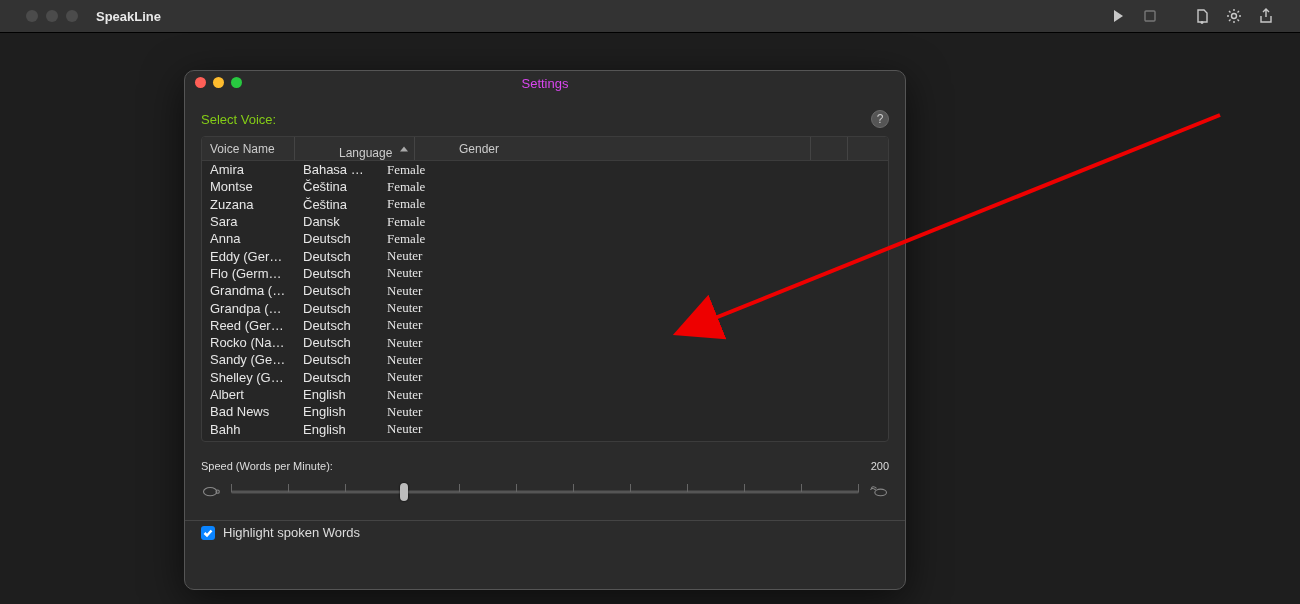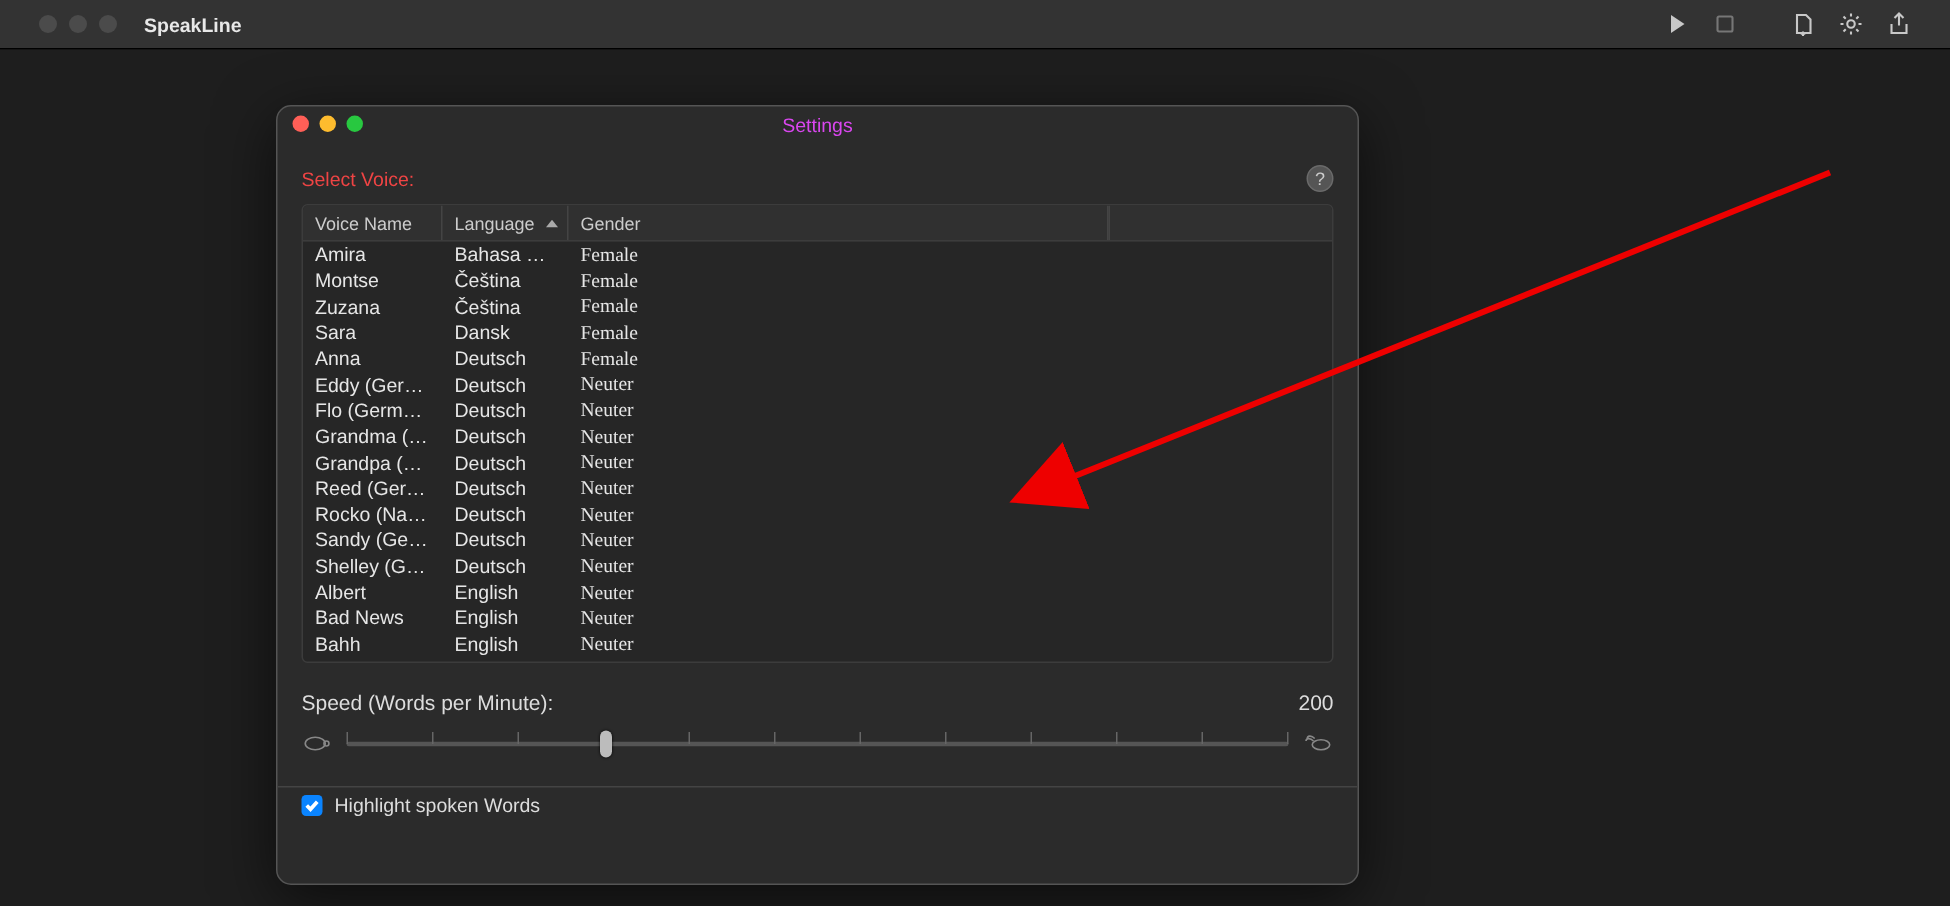--- a/index.html
+++ b/index.html
@@ -52,21 +52,21 @@
     position: relative;
   }
   .win-traffic { display: flex; gap: 7px; position:absolute; left:10px; top:6px;}
   .win-traffic .tl { width:11px; height:11px; border-radius:50%; }
   .tl.red { background:#ff5f57; }
   .tl.yellow { background:#febc2e; }
   .tl.green { background:#28c840; }
   .win-title { flex:1; text-align:center; font-size:13px; color:#d946ef; position:absolute; left:0; right:0; top:5px;}
   .win-body { padding: 16px 16px 10px 16px; }
   .label-row { display:flex; align-items:center; margin-top:6px; margin-bottom:8px;}
-  .select-label { font-size:13px; color:#ef4444;text-align:center; }
+  .select-label { font-size:13px; color:#84cc16;text-align:center; }
   .help-btn {
     margin-left:auto;
     width:18px; height:18px; border-radius:50%;
     background:#555; color:#ccc; font-size:12px;
     display:flex; align-items:center; justify-content:center;
     border:1px solid #6a6a6a;
   }
   .table {
     width: 100%;
     border: 1px solid #3c3c3c;
@@ -75,31 +75,32 @@
     background: #262626;
   }
   .thead {
     display:flex;
     background:#303030;
     border-bottom:1px solid #3c3c3c;
     height:24px;
     align-items:center;
     font-size:12px;
     color:#ccc;
+    gap:36px;
   }
   .th {
     padding: 0 8px;
     border-right:1px solid #444;
     height:100%;
     display:flex; align-items:center;
     position:relative;
   }
   .th:last-child { border-right:none; }
   .col-name { width: 93px; }
-  .col-lang { width: 84px; }
+  .col-lang { width: 84px; align-items: flex-end; }
   .col-gender { width: 360px; }
   .col-rest { flex:1; border-left:1px solid #444;}
   .sort-chev {
     position:absolute; right:6px; top:50%; transform:translateY(-50%);
     width:0;height:0;border-left:4px solid transparent;border-right:4px solid transparent;border-bottom:5px solid #aaa;
   }
   .tbody {
     height: 280px;
     overflow: hidden;
   }
@@ -108,21 +109,21 @@
     height:17.3px;
     align-items:center;
     font-size:13px;
     color:#e6e6e6;
   }
   .cell { padding:0 8px; white-space:nowrap; overflow:hidden; text-overflow:ellipsis; }
   .cell.col-name { width:93px; }
   .cell.col-lang { width:84px; }
   .cell.col-gender { flex:1;font-family:Liberation Serif, serif; }
 
-  .speed-row { display:flex; align-items:center; justify-content:space-between; margin-top:18px; font-size:14px;gap:36px;}
+  .speed-row { display:flex; align-items:center; justify-content:space-between; margin-top:18px; font-size:11px;gap:36px;}
   .slider-wrap { display:flex; align-items:center; gap:10px; margin-top:10px;}
   .sicon { width:20px; height:14px; color:#888;}
   .slider {
     flex:1; height:20px; position:relative;
   }
   .track { position:absolute; left:0; right:0; top:50%; height:3px; background:#555; border-radius:2px; transform:translateY(-50%);}
   .ticks { position:absolute; left:0; right:0; top:2px; display:flex; justify-content:space-between;}
   .ticks span { width:1px; height:8px; background:#666; }
   .thumb { position:absolute; top:50%; width:8px; height:18px; background:#bcbcbc; border-radius:4px; transform:translate(-50%,-50%); box-shadow:0 0 2px #000;}
   .reset { margin-top:8px; font-size:12px; color:#9a9a9a; }

